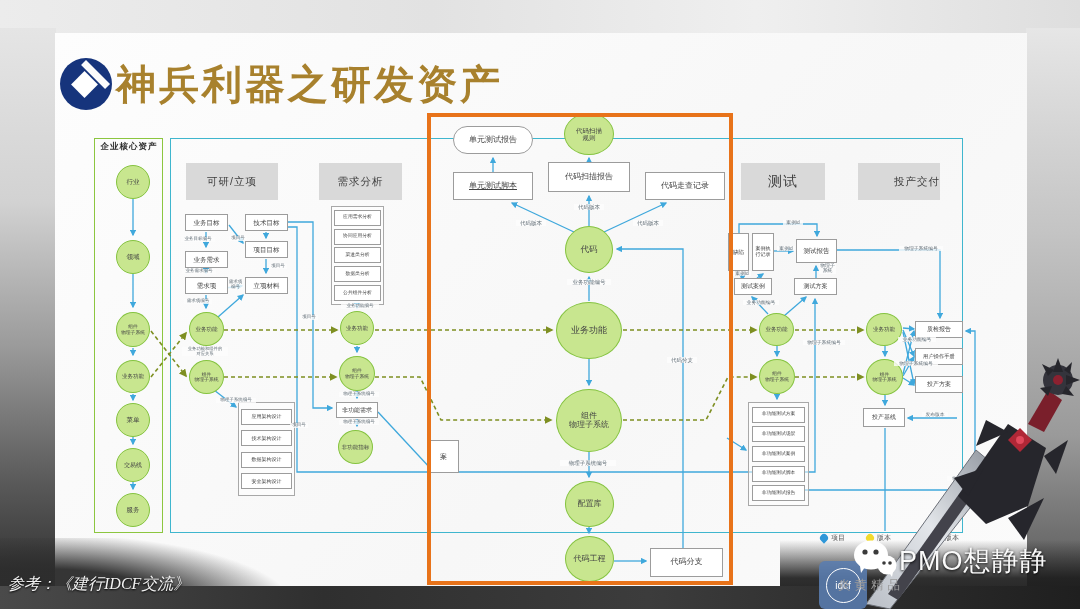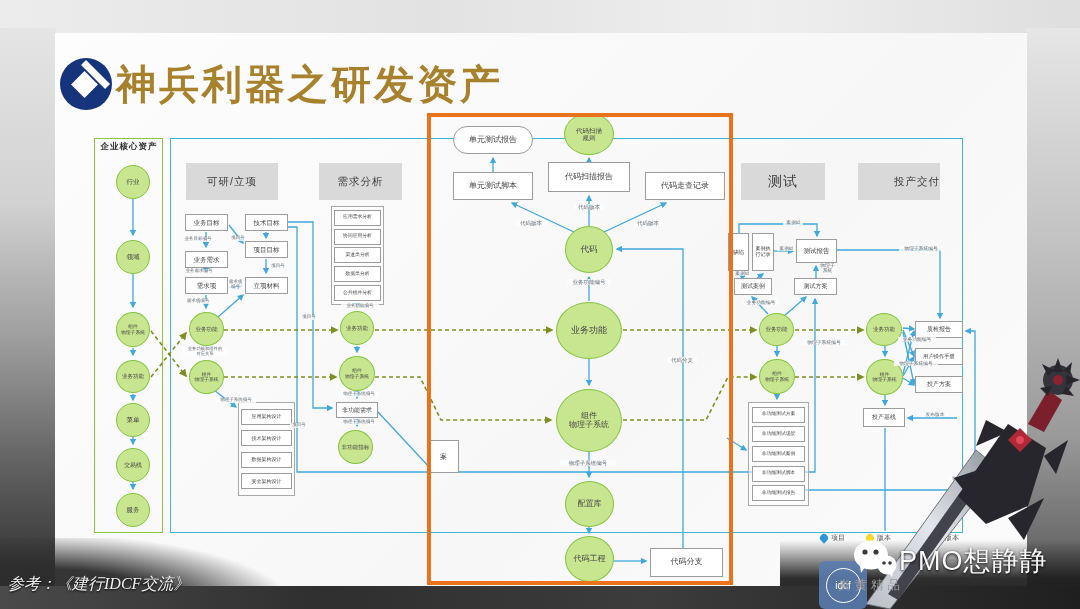--- a/index.html
+++ b/index.html
@@ -210,21 +210,21 @@
     <div class="node circle" style="left: 340px; top: 311px; width: 34px; height: 34px; font-size: 5.5px;">业务功能</div>
     <div class="node circle" style="left: 339px; top: 356px; width: 36px; height: 35px; font-size: 4.8px;">组件
 物理子系统</div>
     <div class="node label" style="left: 339px; top: 392px; width: 40px; font-size: 4.5px;">物理子系统编号</div>
     <div class="node box" style="left: 336px; top: 402px; width: 42px; height: 16px; font-size: 6px;">非功能需求</div>
     <div class="node label" style="left: 339px; top: 420px; width: 40px; font-size: 4.5px;">物理子系统编号</div>
     <div class="node circle" style="left: 338px; top: 430px; width: 35px; height: 34px; font-size: 5.5px;">非功能指标</div>
     <div class="node circle" style="left: 564px; top: 113px; width: 50px; height: 42px; font-size: 6.5px;">代码扫描
 规则</div>
     <div class="node box" style="left: 453px; top: 126px; width: 80px; height: 28px; font-size: 8px; border-radius: 14px;">单元测试报告</div>
-    <div class="node box" style="left: 453px; top: 172px; width: 80px; height: 28px; font-size: 8px;">单元测试脚本</div>
+    <div class="node box" style="left: 453px; top: 172px; width: 80px; height: 28px; font-size: 8px; text-decoration: underline;">单元测试脚本</div>
     <div class="node box" style="left: 548px; top: 162px; width: 82px; height: 30px; font-size: 8px;">代码扫描报告</div>
     <div class="node box" style="left: 645px; top: 172px; width: 80px; height: 28px; font-size: 8px;">代码走查记录</div>
     <div class="node circle" style="left: 565px; top: 226px; width: 48px; height: 47px; font-size: 8.5px;">代码</div>
     <div class="node label" style="left: 516px; top: 220px; width: 30px; font-size: 5.5px;">代码版本</div>
     <div class="node label" style="left: 574px; top: 204px; width: 30px; font-size: 5.5px;">代码版本</div>
     <div class="node label" style="left: 633px; top: 220px; width: 30px; font-size: 5.5px;">代码版本</div>
     <div class="node label" style="left: 567px; top: 279px; width: 44px; font-size: 5.5px;">业务功能编号</div>
     <div class="node circle" style="left: 556px; top: 302px; width: 66px; height: 57px; font-size: 9px;">业务功能</div>
     <div class="node label" style="left: 667px; top: 357px; width: 30px; font-size: 5.5px;">代码分支</div>
     <div class="node circle" style="left: 556px; top: 389px; width: 66px; height: 63px; font-size: 8px;">组件

